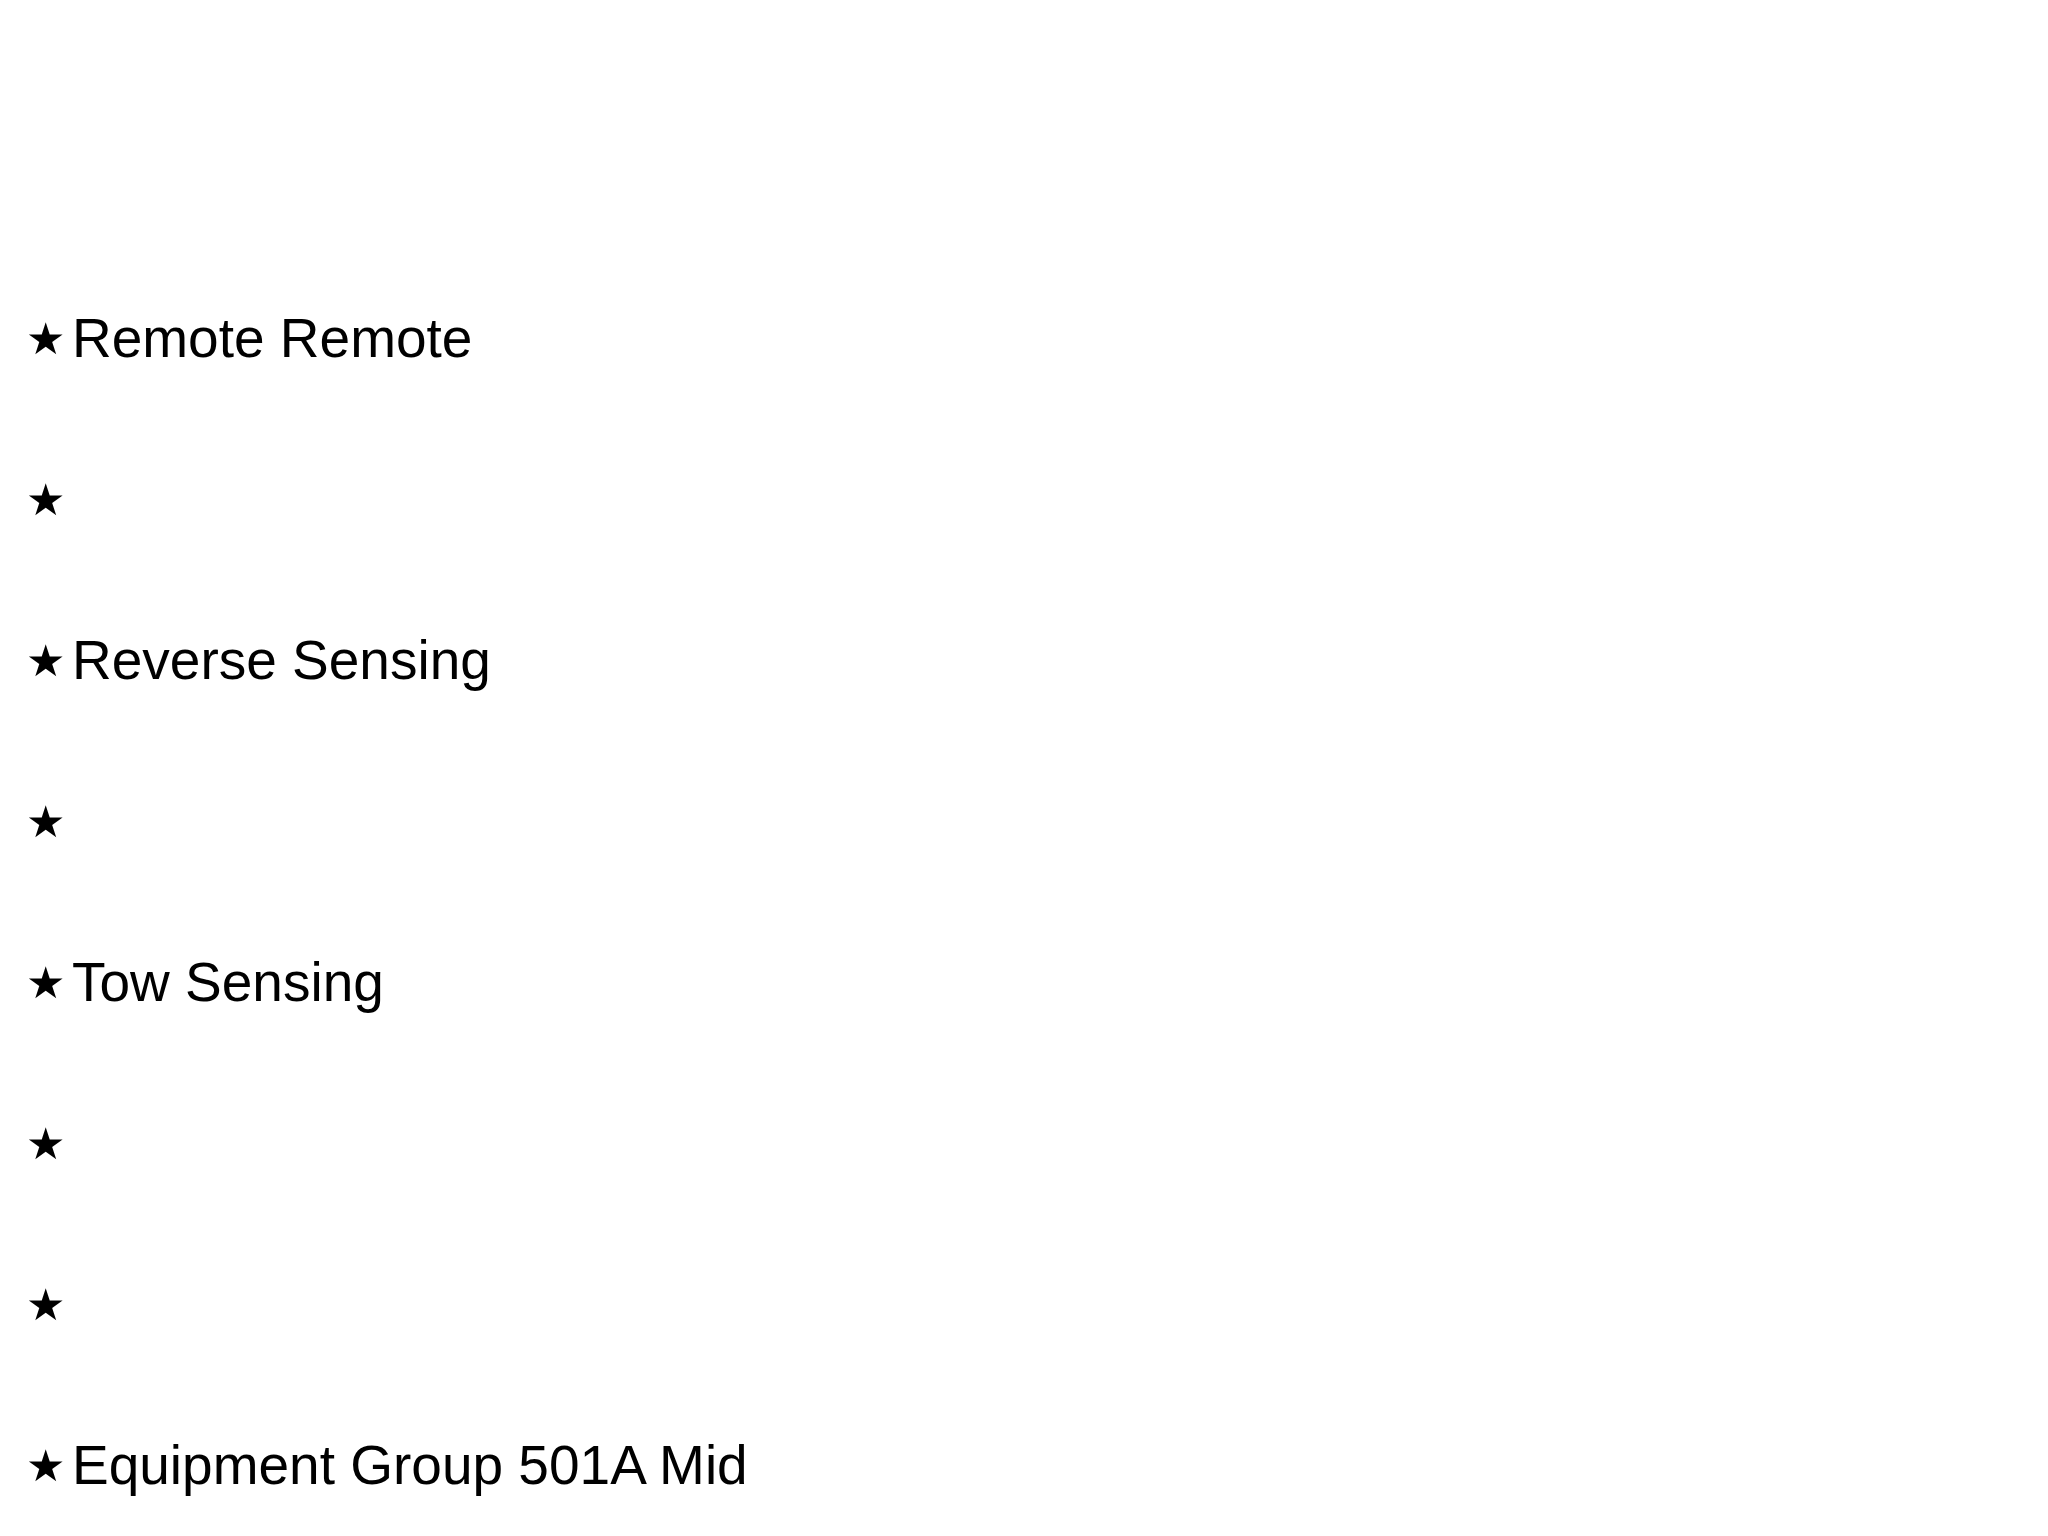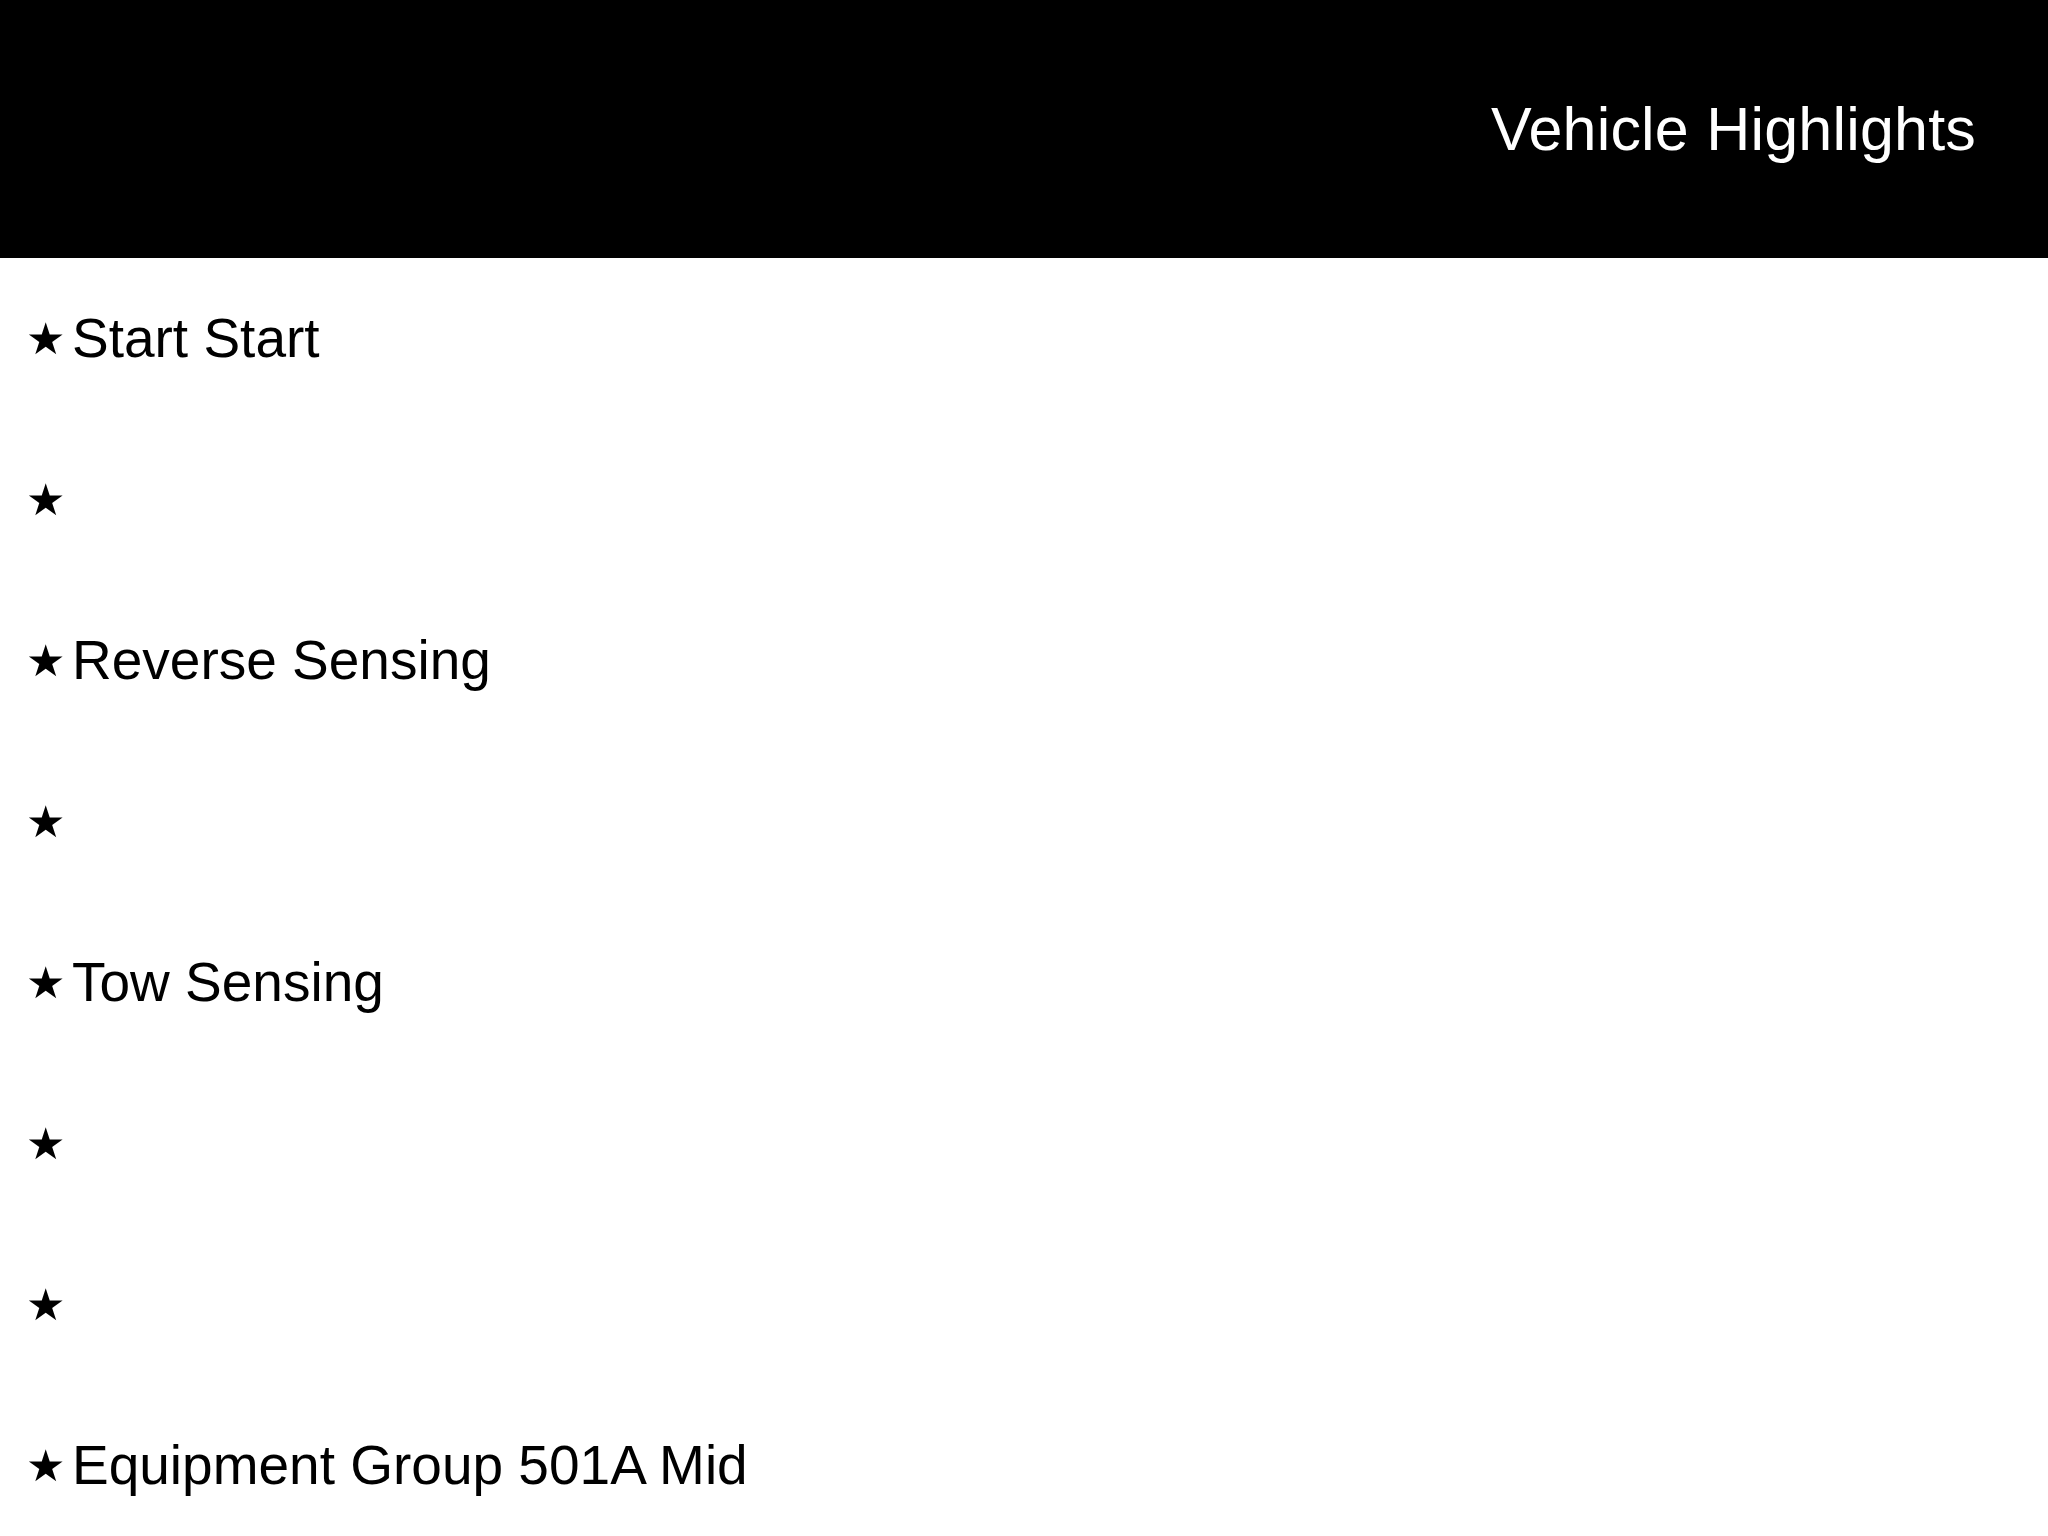--- a/index.html
+++ b/index.html
@@ -70,29 +70,26 @@
     font-weight: 400;
     line-height: 1.1;
     white-space: nowrap;
   }
 </style>
 </head>
 <body>
 
 <div class="page">
 
-  <div class="header-bar">
-    <div class="header-title">Vehicle Highlights</div>
-  </div>
 
   <ul class="highlights-list">
 
     <li class="highlight-item">
       <span class="star-icon">★</span>
-      <span class="item-label">Start Start</span>
+      <span class="item-label">Remote Remote</span>
     </li>
 
     <li class="highlight-item">
       <span class="star-icon">★</span>
     </li>
 
     <li class="highlight-item">
       <span class="star-icon">★</span>
       <span class="item-label">Reverse Sensing</span>
     </li>

